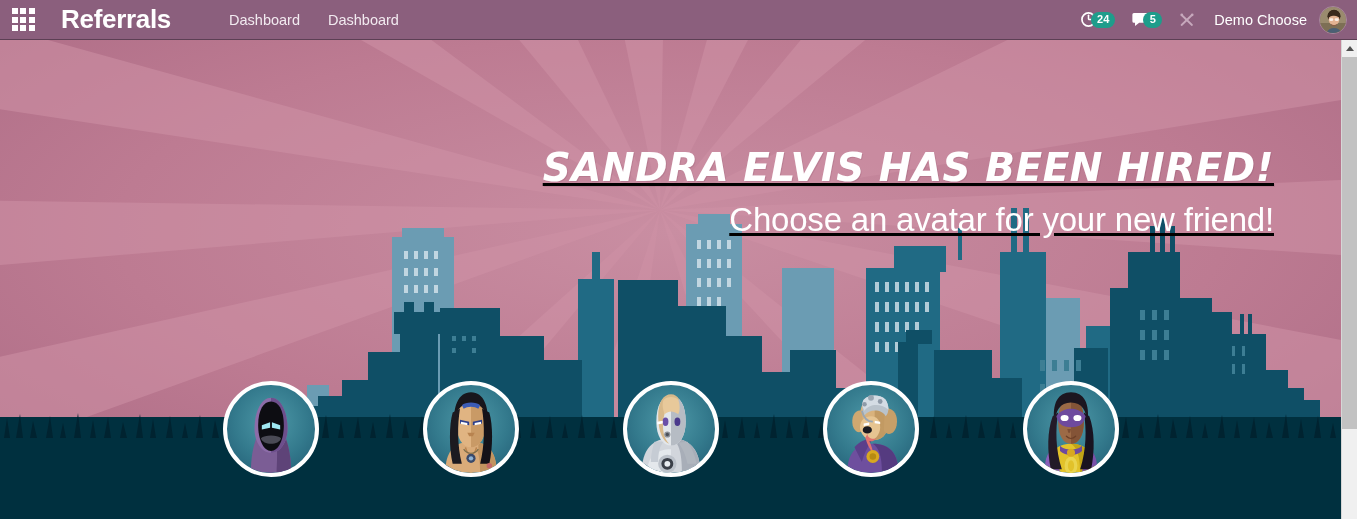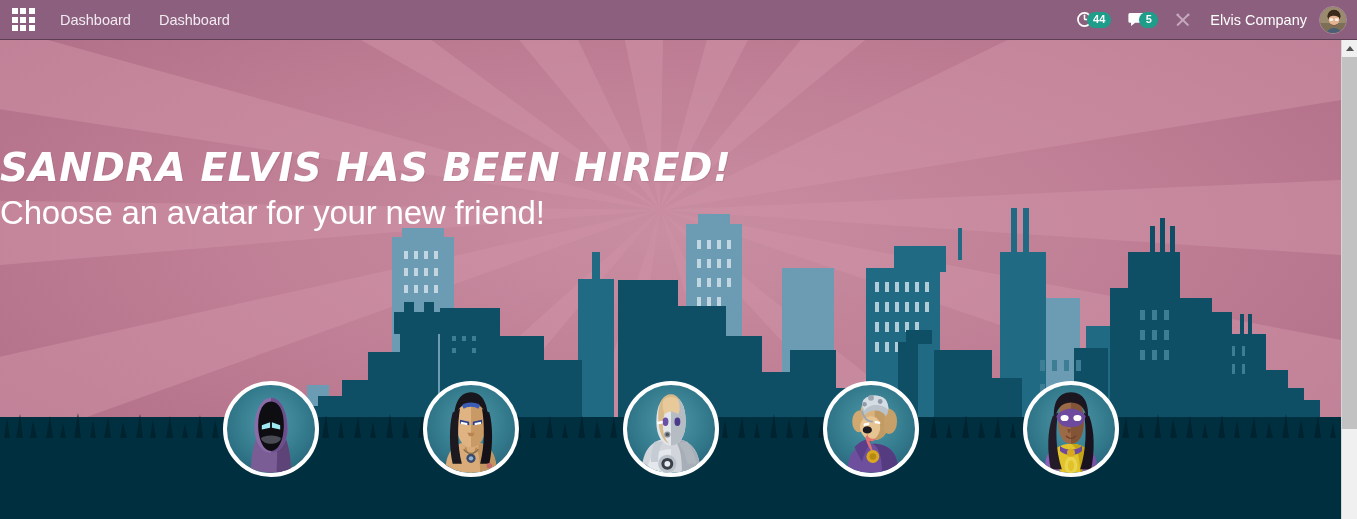--- a/index.html
+++ b/index.html
@@ -98,38 +98,39 @@
     position: absolute; top: 40px; left: 0;
     width: 1341px; height: 479px;
     overflow: hidden;
     background: #bd7b92;
   }
   .sky { position: absolute; inset: 0; }
   .sky svg { display: block; width: 100%; height: 100%; }
 
   .hero-text {
     position: absolute; top: 0; left: 0; width: 1274px;
-    text-align: left;
+    text-align: right;
     z-index: 6;
     pointer-events: none;
+    text-decoration: underline;
   }
   .hero-title {
     margin-top: 108px;
     color: #ffffff;
     font-family: "DejaVu Sans", sans-serif;
     font-size: 39px;
     font-weight: bold;
     font-style: italic;
     letter-spacing: 0.5px;
     text-transform: uppercase;
     line-height: 1;
     text-shadow: 1px 1px 0 rgba(90,40,65,0.13);
   }
   .hero-sub {
-    margin-top: 8px;
+    margin-top: 15px;
     color: #ffffff;
     font-size: 33px;
     font-weight: 300;
     letter-spacing: -0.2px;
     line-height: 1.1;
   }
 
   
   .avatar-row {
     position: absolute;
@@ -195,56 +196,57 @@
           <i></i>
           <i></i>
           <i></i>
           <i></i>
           <i></i>
           <i></i>
           <i></i>
       </div>
     </div>
 
+    <div class="brand">Referrals</div>
 
     <div class="menu">
       <div class="menu-item">Dashboard</div>
       <div class="menu-item">Dashboard</div>
     </div>
 
     <div class="nav-right">
 
       <div class="sys-item">
         <svg class="ic" width="19" height="19" viewBox="0 0 20 20">
           <path d="M10 2.2a7.8 7.8 0 1 0 0 15.6 7.8 7.8 0 0 0 0-15.6zm0 1.8a6 6 0 1 1 0 12 6 6 0 0 1 0-12z" fill="#ffffff"></path>
           <rect x="9.2" y="4.7" width="1.6" height="5.6" rx="0.8" fill="#ffffff"></rect>
           <rect x="9.6" y="9.3" width="4.3" height="1.6" rx="0.8" fill="#ffffff"></rect>
         </svg>
-        <span class="badge">44</span>
+        <span class="badge">24</span>
       </div>
 
       <div class="sys-item">
         <svg class="ic" width="19" height="17" viewBox="0 0 20 18">
           <path d="M3 2h14a1.6 1.6 0 0 1 1.6 1.6v7.2A1.6 1.6 0 0 1 17 12.4H8.6L4.2 16v-3.6H3A1.6 1.6 0 0 1 1.4 10.8V3.6A1.6 1.6 0 0 1 3 2z" fill="#ffffff"></path>
         </svg>
         <span class="badge">5</span>
       </div>
 
       <div class="sys-item">
         <svg class="ic" width="18" height="18" viewBox="0 0 20 20">
           <g stroke="#c6a8bc" stroke-width="2.1" stroke-linecap="round" fill="none">
             <path d="M4 4.5 L15.5 15.5"></path>
             <path d="M15.5 4.5 L4 15.5"></path>
           </g>
           <circle cx="4.2" cy="4.2" r="1.5" fill="#c6a8bc"></circle>
           <circle cx="15.8" cy="4.2" r="1.5" fill="#c6a8bc"></circle>
         </svg>
       </div>
 
-      <div class="company-name">Elvis Company</div>
+      <div class="company-name">Demo Choose</div>
 
       <div class="user-avatar">
         <svg viewBox="0 0 28 28" width="28" height="28">
           <rect width="28" height="28" fill="#9a8b6e"></rect>
           <rect x="0" y="16" width="28" height="12" fill="#7d6f55"></rect>
           <circle cx="14" cy="9.2" r="6.4" fill="#3a2a1c"></circle>
           <circle cx="14" cy="12.6" r="5.4" fill="#e3b392"></circle>
           <path d="M7.6 9.4a6.4 6.4 0 0 1 12.8 0c0 1.4-1 1-2 .5-1.6-.8-3-1.1-4.4-1.1s-2.8.3-4.4 1.1c-1 .5-2 .9-2-.5z" fill="#3a2a1c"></path>
           <rect x="9.2" y="11.3" width="4.1" height="2.6" rx="1.1" fill="#ffffff" opacity="0.75"></rect>
           <rect x="14.7" y="11.3" width="4.1" height="2.6" rx="1.1" fill="#ffffff" opacity="0.75"></rect>

